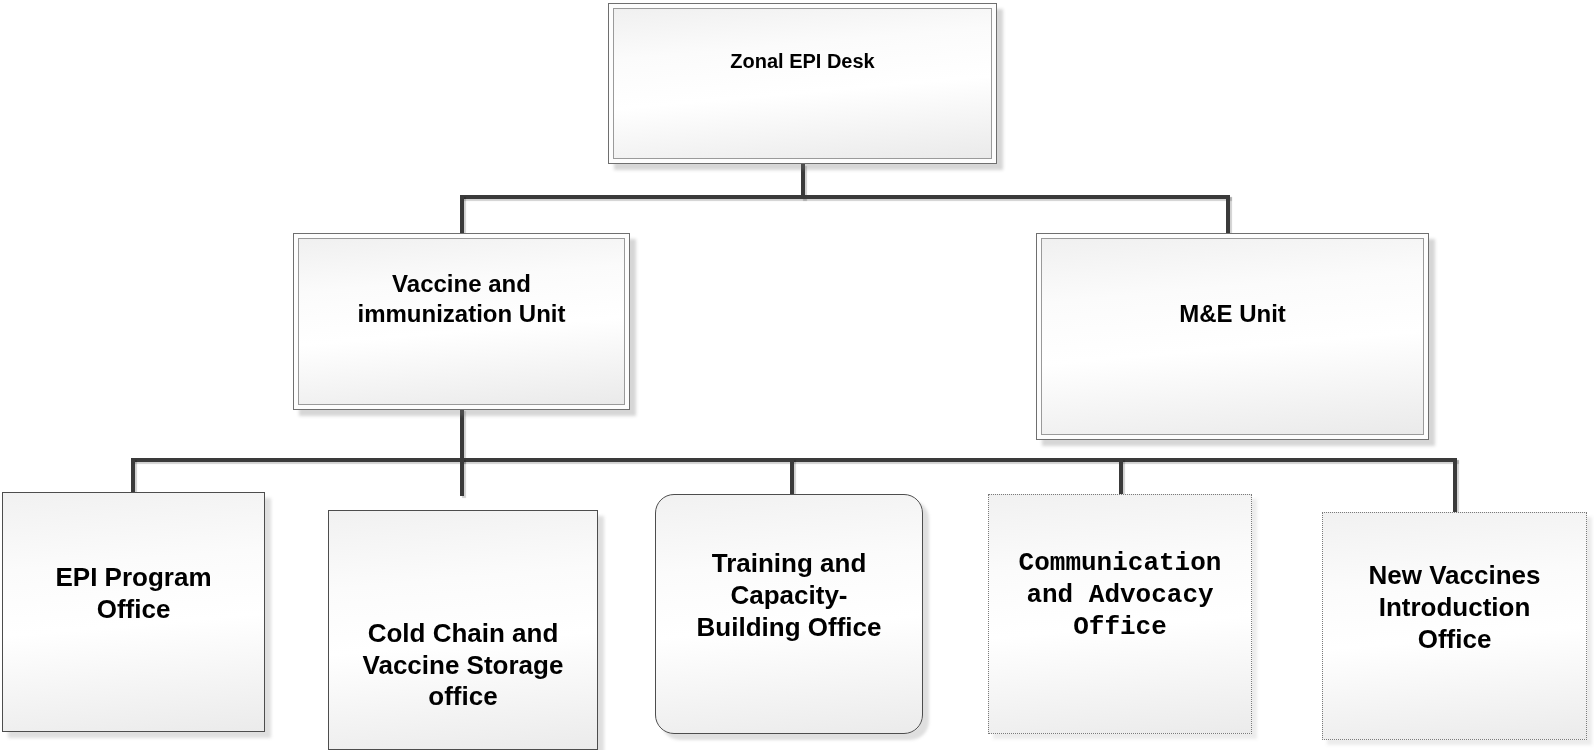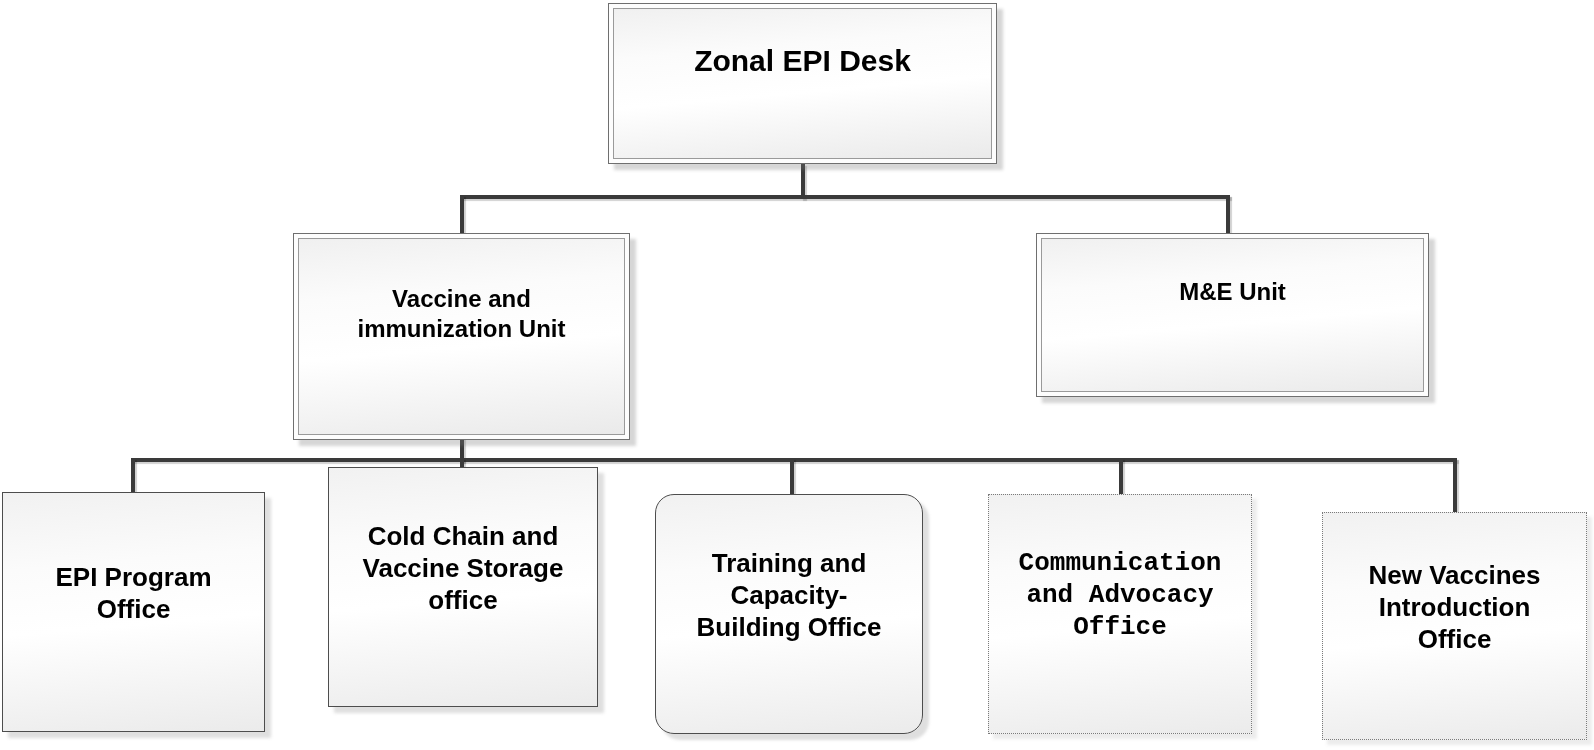--- a/index.html
+++ b/index.html
@@ -39,21 +39,21 @@
   }
   .node.dotted{
     border:1px dotted #7a7a7a;
     background:linear-gradient(175deg,#f1f1f1 0%,#fbfbfb 30%,#ffffff 55%,#ebebeb 100%);
     box-shadow:5px 5px 3px rgba(150,150,150,0.18);
   }
   .label{
     white-space:pre-line;
     line-height:1.22;
   }
-  .lbl-root{font-size:30px;padding-bottom:44px;}
+  .lbl-root{font-size:20px;padding-bottom:44px;}
   .lbl-l2{font-size:24px;padding-bottom:46px;}
   .lbl-l3{font-size:26px;padding-bottom:36px;}
   .conn{
     position:absolute;
     background:#3a3a3a;
     box-shadow:2px 2px 1px rgba(0,0,0,0.18);
   }
 </style>
 </head>
 <body>
@@ -72,39 +72,39 @@
   <div class="conn" style="left:790px;top:458px;width:4px;height:38px;"></div>
   <div class="conn" style="left:1119px;top:458px;width:4px;height:38px;"></div>
   <div class="conn" style="left:1453px;top:458px;width:4px;height:56px;"></div>
 
   <div class="node double" style="left:608px;top:3px;width:389px;height:161px;">
     <div class="inner">
       <span class="label lbl-root">Zonal EPI Desk</span>
     </div>
   </div>
 
-  <div class="node double" style="left:293px;top:233px;width:337px;height:207px;">
+  <div class="node double" style="left:293px;top:233px;width:337px;height:177px;">
     <div class="inner">
       <span class="label lbl-l2">Vaccine and
 immunization Unit</span>
     </div>
   </div>
 
-  <div class="node double" style="left:1036px;top:233px;width:393px;height:164px;">
+  <div class="node double" style="left:1036px;top:233px;width:393px;height:207px;">
     <div class="inner">
       <span class="label lbl-l2">M&amp;E Unit</span>
     </div>
   </div>
 
   <div class="node solid" style="left:2px;top:492px;width:263px;height:240px;">
     <span class="label lbl-l3">EPI Program
 Office</span>
   </div>
 
-  <div class="node solid" style="left:328px;top:467px;width:270px;height:240px;">
+  <div class="node solid" style="left:328px;top:510px;width:270px;height:240px;align-items:flex-end;">
     <span class="label lbl-l3">Cold Chain and
 Vaccine Storage
 office</span>
   </div>
 
   <div class="node solid" style="left:655px;top:494px;width:268px;height:240px;border-radius:19px;">
     <span class="label lbl-l3">Training and
 Capacity-
 Building Office</span>
   </div>

